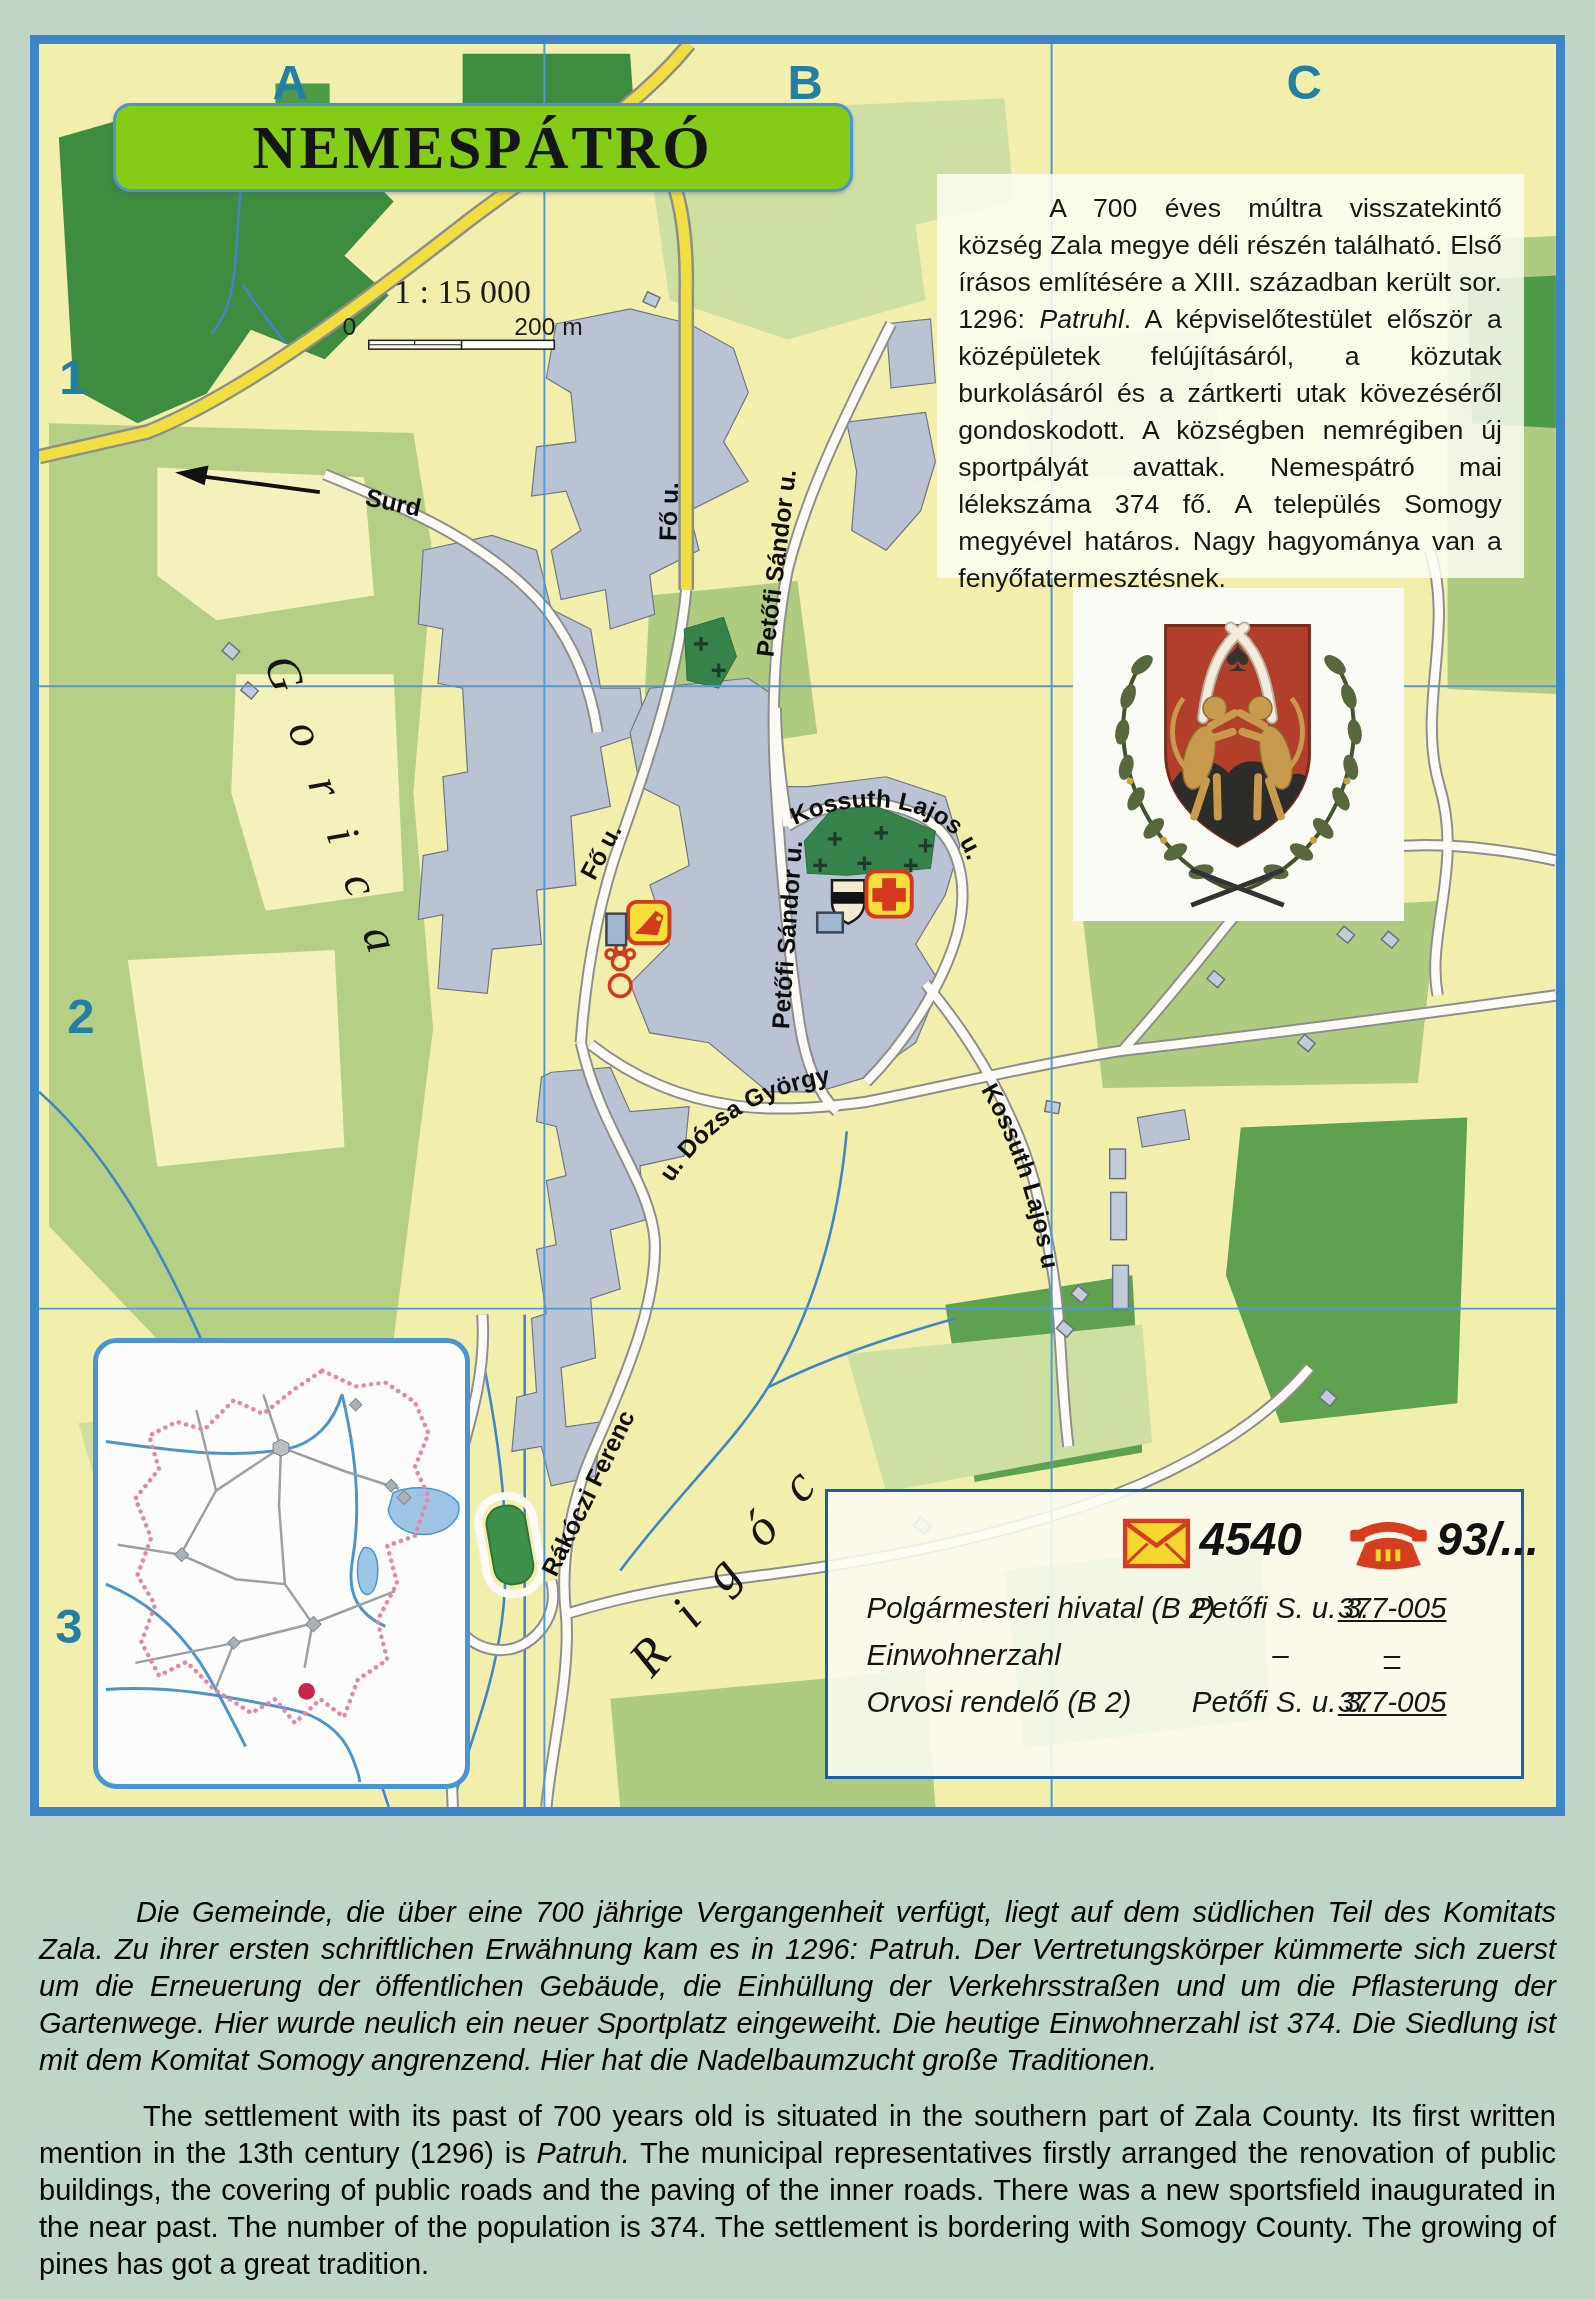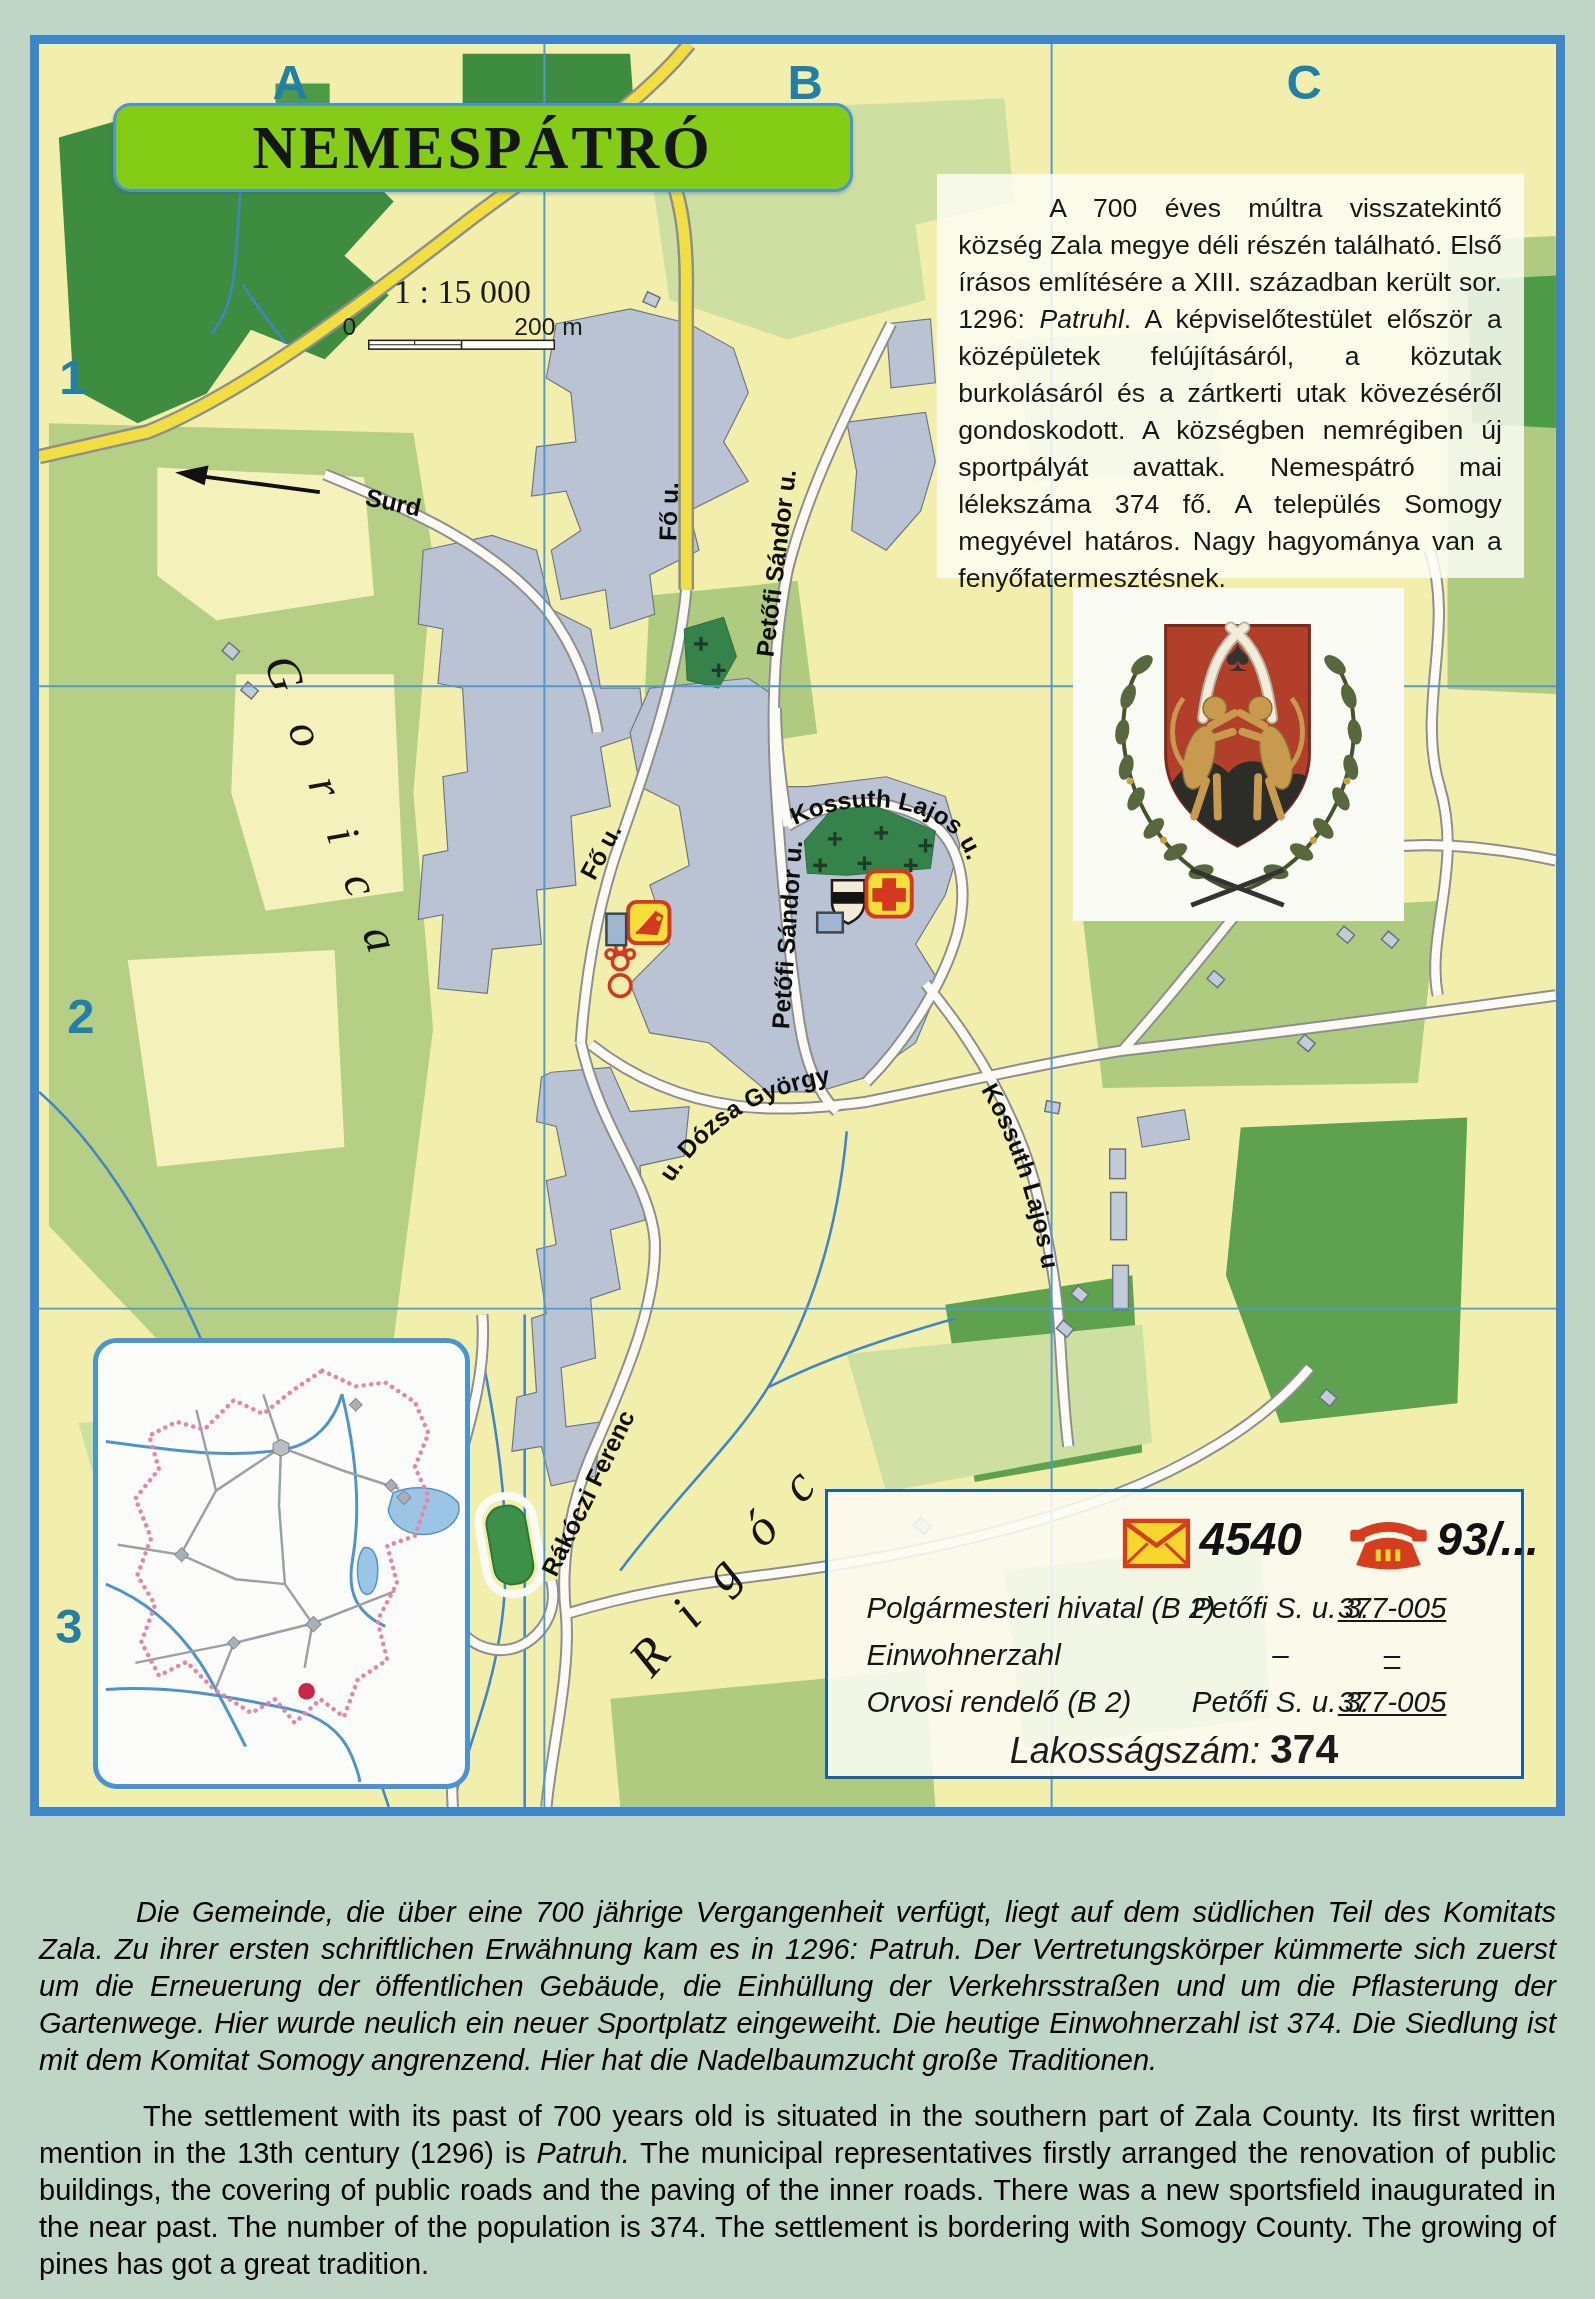--- a/index.html
+++ b/index.html
@@ -406,24 +406,20 @@
       <div class="ib-row" style="top:146px;">
         <span class="ib-name">Einwohnerzahl</span>
         <span class="ib-addr">–</span>
         <span class="ib-tel">–</span>
       </div>
       <div class="ib-row" style="top:193px;">
         <span class="ib-name">Orvosi rendelő (B 2)</span>
         <span class="ib-addr">Petőfi S. u. 3.</span>
         <span class="ib-tel">377-005</span>
       </div>
-      <div class="ib-pop">
-        <span>Lakosságszám:</span>
-        <b>374</b>
-      </div>
     </div>
   </div>
 
   <p class="para para-de">Die Gemeinde, die über eine 700 jährige Vergangenheit verfügt, liegt auf dem südlichen Teil des Komitats Zala. Zu ihrer ersten schriftlichen Erwähnung kam es in 1296: Patruh. Der Vertretungskörper kümmerte sich zuerst um die Erneuerung der öffentlichen Gebäude, die Einhüllung der Verkehrsstraßen und um die Pflasterung der Gartenwege. Hier wurde neulich ein neuer Sportplatz eingeweiht. Die heutige Einwohnerzahl ist 374. Die Siedlung ist mit dem Komitat Somogy angrenzend. Hier hat die Nadelbaumzucht große Traditionen.</p>
 
   <p class="para para-en"><span>The settlement with its past of 700 years old is situated in the southern part of Zala County. Its first written mention in the 13th century (1296) is </span><i>Patruh.</i><span> The municipal representatives firstly arranged the renovation of public buildings, the covering of public roads and the paving of the inner roads. There was a new sportsfield inaugurated in the near past. The number of the population is 374. The settlement is bordering with Somogy County. The growing of pines has got a great tradition.</span></p>
 </div>
 
 
 </body></html>

